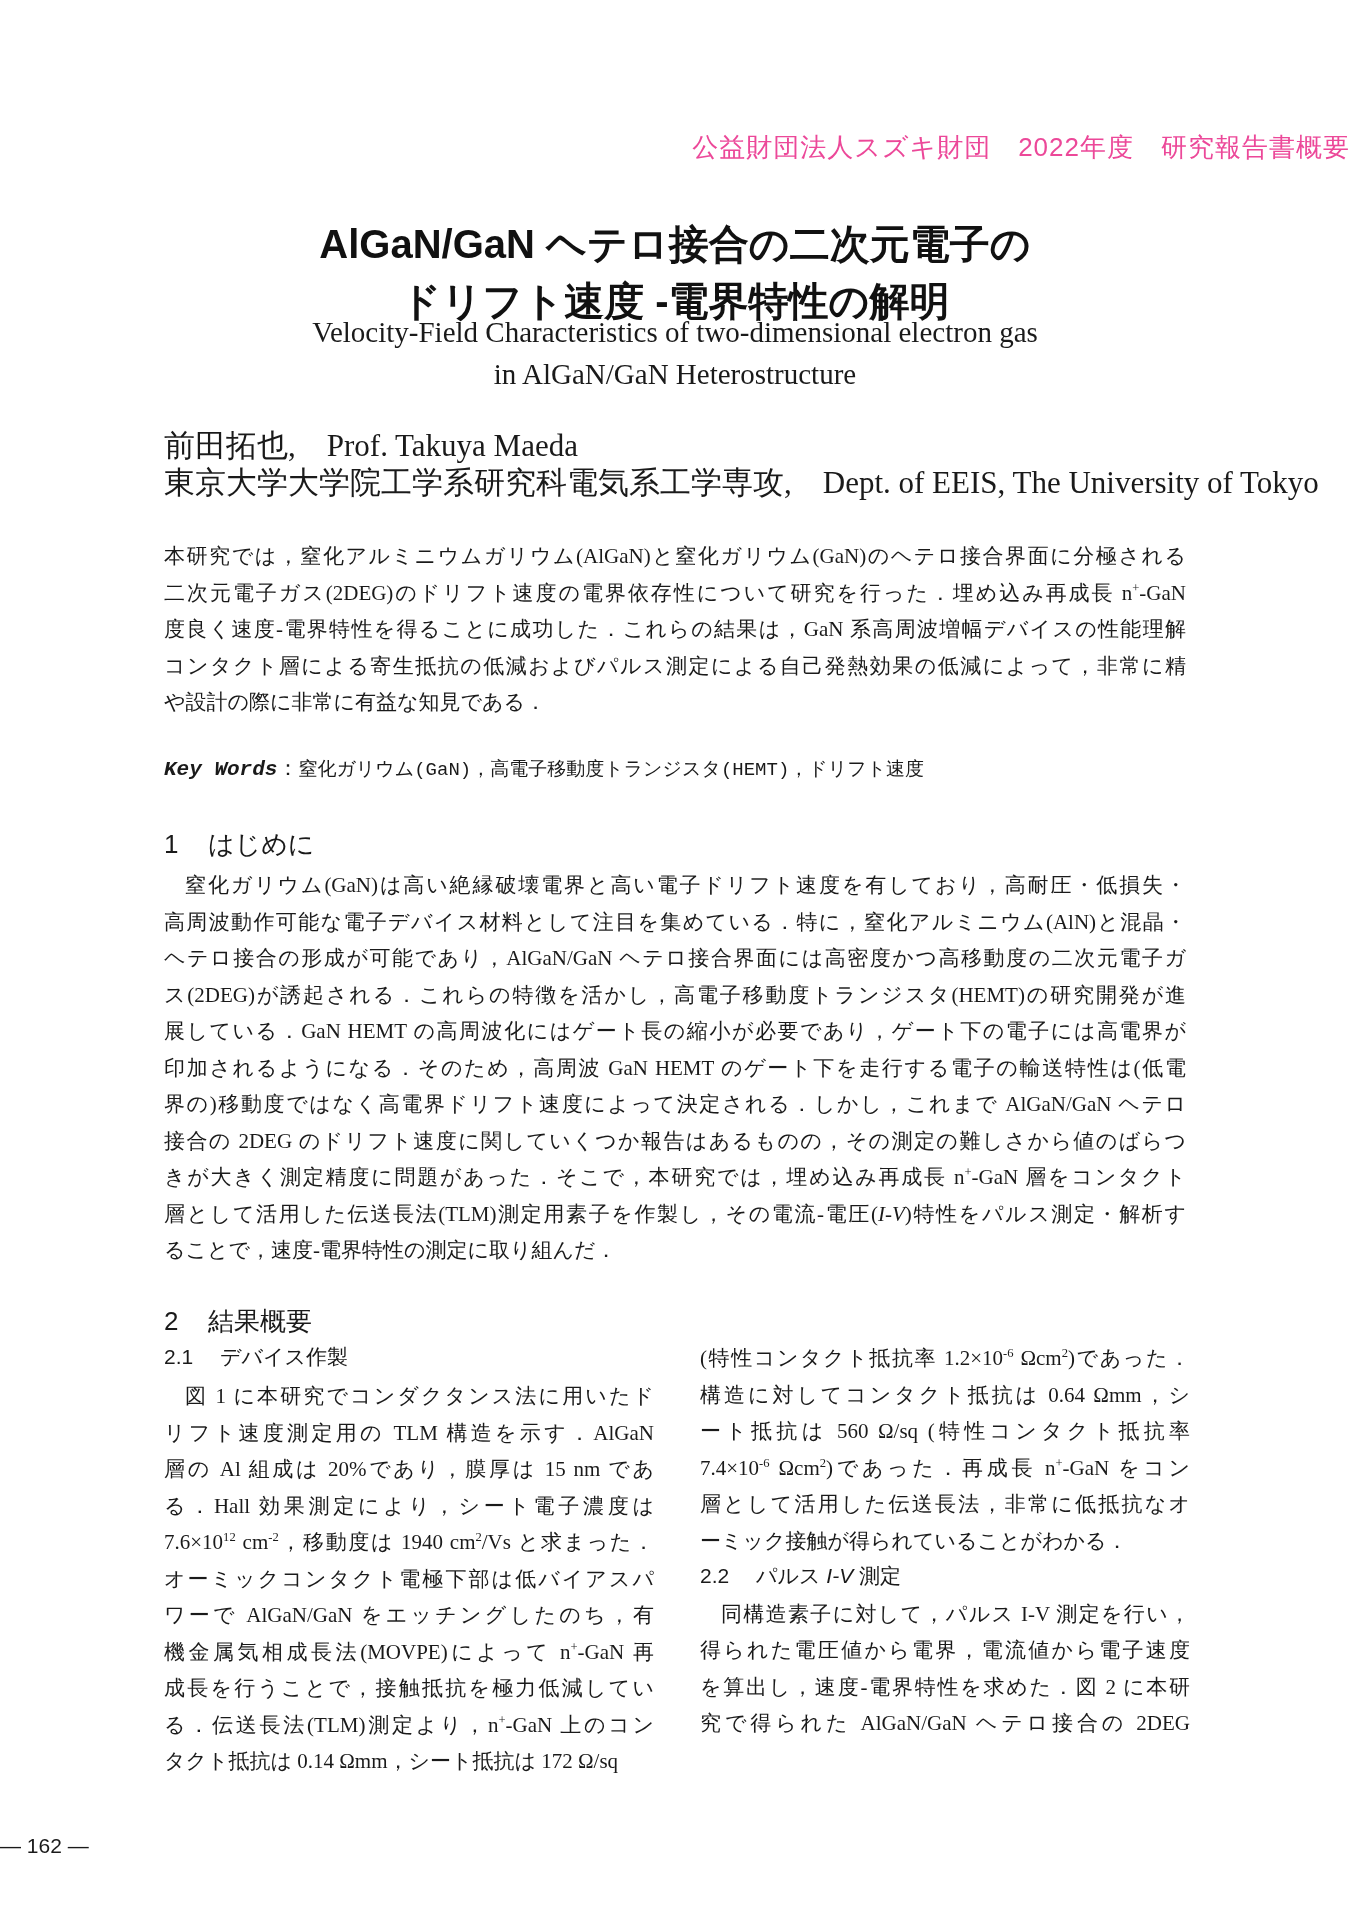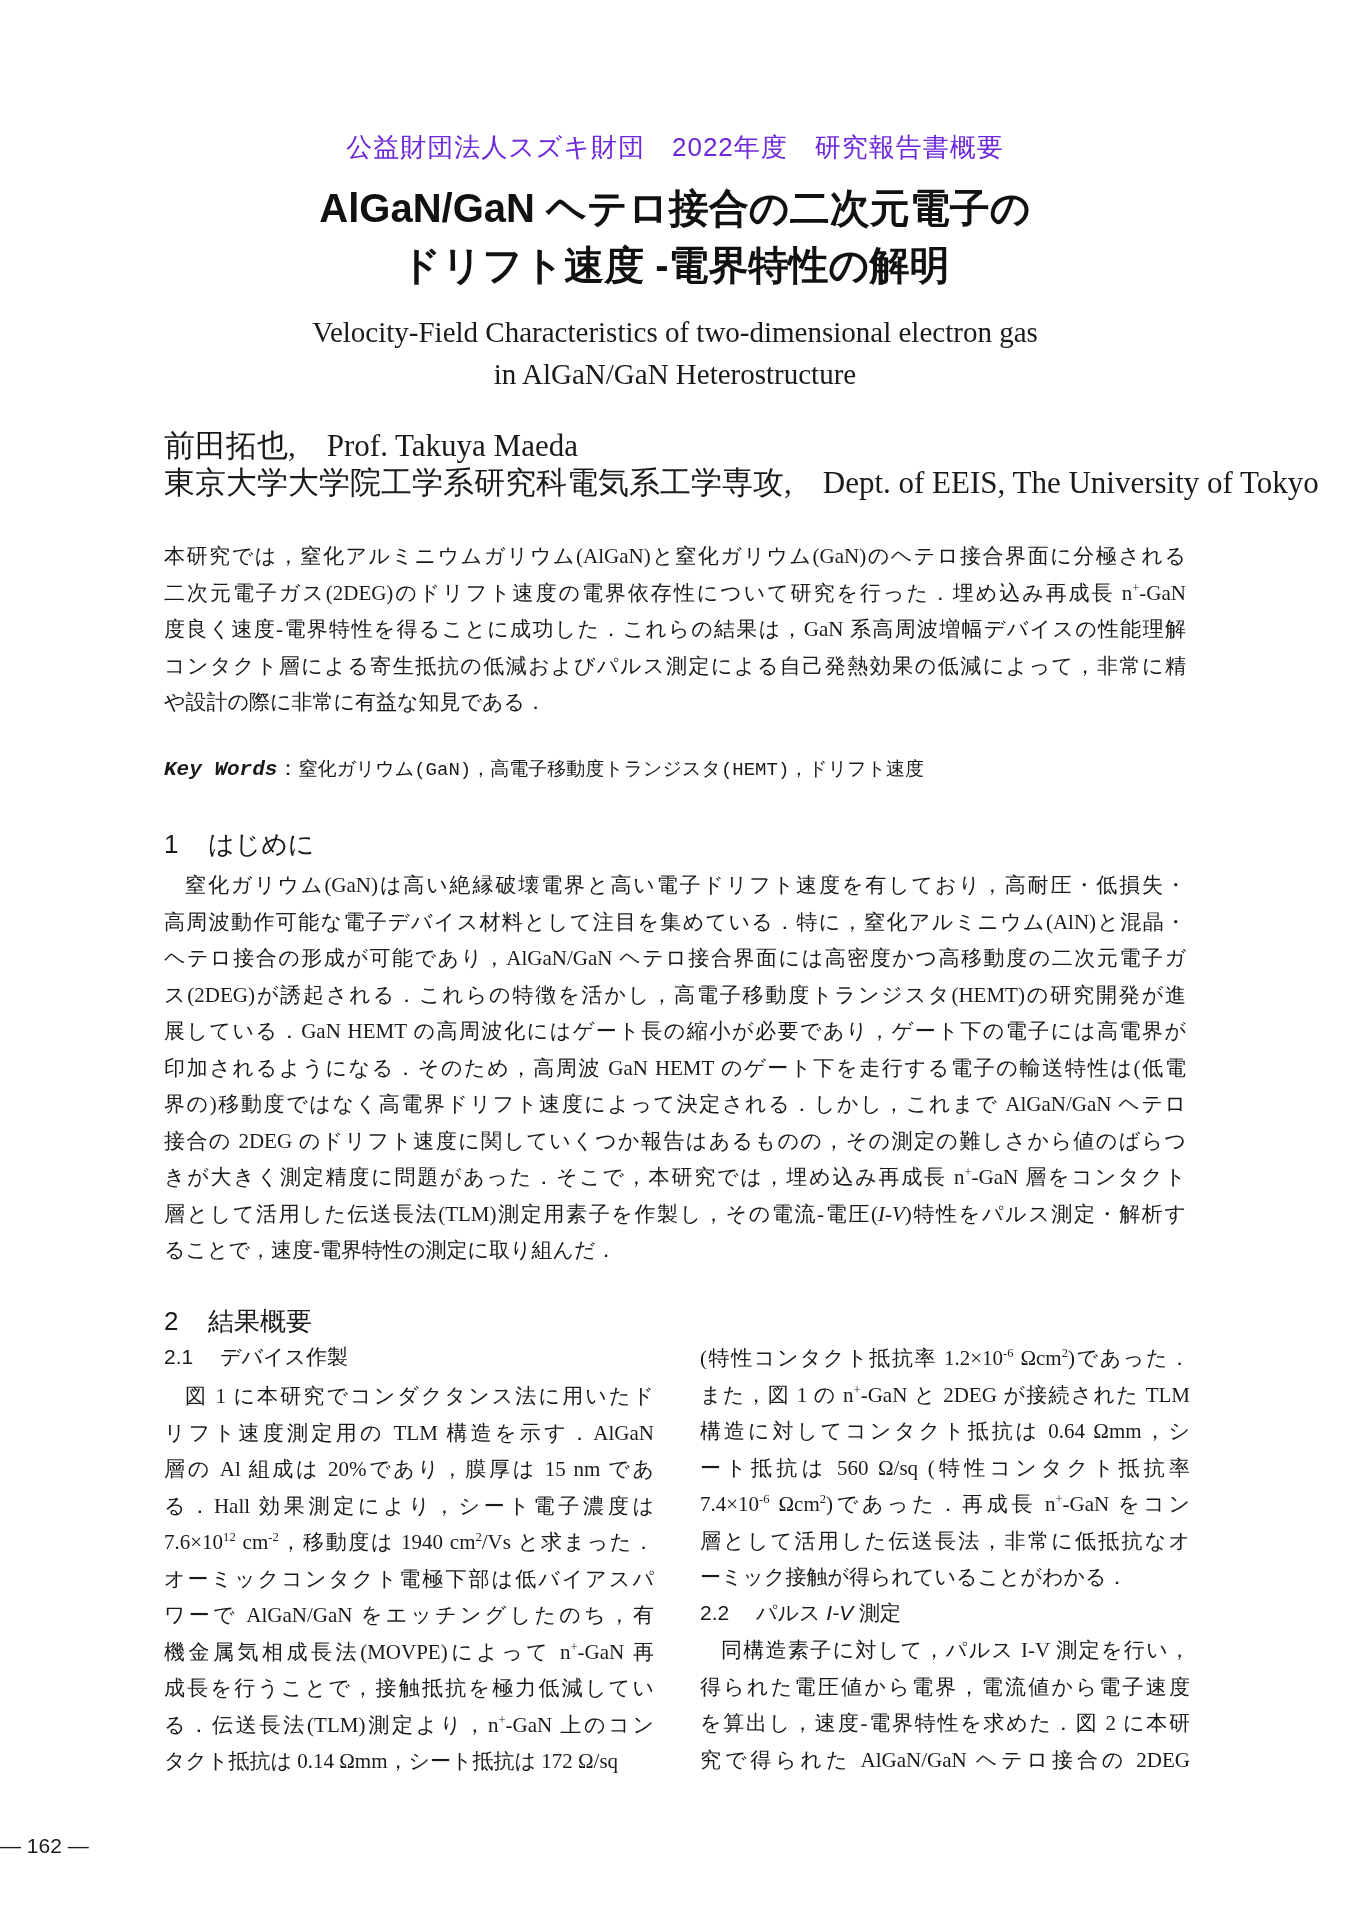--- a/index.html
+++ b/index.html
@@ -19,36 +19,37 @@
       position: absolute;
       left: 0; top: 0;
       width: 1350px;
       height: 1909px;
     }
     .header-line {
       position: absolute;
       top: 130px;
       left: 0;
       width: 1350px;
-      text-align: center;
+      text-align: right;
       font-family: "Liberation Sans", "DejaVu Sans", sans-serif;
       font-size: 26px;
       letter-spacing: 1px;
-      color: #6d28d9;
+      color: #ec4899;
     }
     .title-ja {
       position: absolute;
       left: 0;
       width: 1350px;
       text-align: center;
       font-family: "Liberation Sans", "DejaVu Sans", sans-serif;
       font-weight: bold;
       font-size: 40px;
       color: #111;
       line-height: 1;
+      margin-top: 36px;
     }
     .title-ja.l1 { top: 188px; }
     .title-ja.l2 { top: 245px; }
     .title-en {
       position: absolute;
       left: 0;
       width: 1350px;
       text-align: center;
       font-family: "Liberation Serif", "DejaVu Serif", serif;
       font-size: 29px;
@@ -219,21 +220,20 @@
     <span class="line">オーミックコンタクト電極下部は低バイアスパ</span>
     <span class="line">ワーで AlGaN/GaN をエッチングしたのち，有</span>
     <span class="line"><span>機金属気相成長法(MOVPE)によって n</span><sup>+</sup><span>-GaN 再</span></span>
     <span class="line">成長を行うことで，接触抵抗を極力低減してい</span>
     <span class="line"><span>る．伝送長法(TLM)測定より，n</span><sup>+</sup><span>-GaN 上のコン</span></span>
     <span class="line last">タクト抵抗は 0.14 Ωmm，シート抵抗は 172 Ω/sq</span>
   </div>
 
   <div class="col right">
     <span class="line"><span>(特性コンタクト抵抗率 1.2×10</span><sup>-6</sup><span> Ωcm</span><sup>2</sup><span>)であった．</span></span>
-    <span class="line"><span>また，図 1 の n</span><sup>+</sup><span>-GaN と 2DEG が接続された TLM</span></span>
     <span class="line">構造に対してコンタクト抵抗は 0.64 Ωmm，シ</span>
     <span class="line">ート抵抗は 560 Ω/sq (特性コンタクト抵抗率</span>
     <span class="line"><span>7.4×10</span><sup>-6</sup><span> Ωcm</span><sup>2</sup><span>)であった．再成長 n</span><sup>+</sup><span>-GaN をコン</span></span>
     <span class="line">層として活用した伝送長法，非常に低抵抗なオ</span>
     <span class="line last">ーミック接触が得られていることがわかる．</span>
 
     <span class="subsection-heading"><span class="num">2.2</span><span>パルス </span><span class="it">I-V</span><span> 測定</span></span>
 
     <span class="line indent">同構造素子に対して，パルス I-V 測定を行い，</span>
     <span class="line">得られた電圧値から電界，電流値から電子速度</span>

